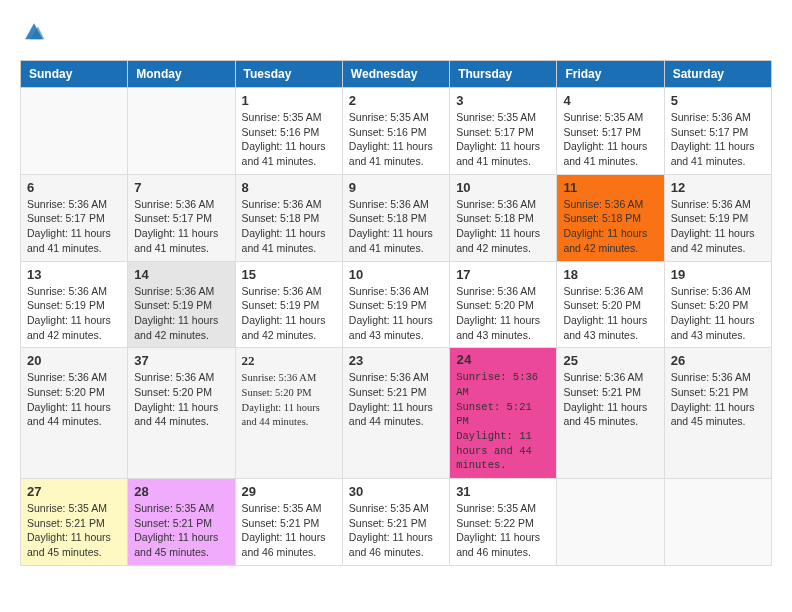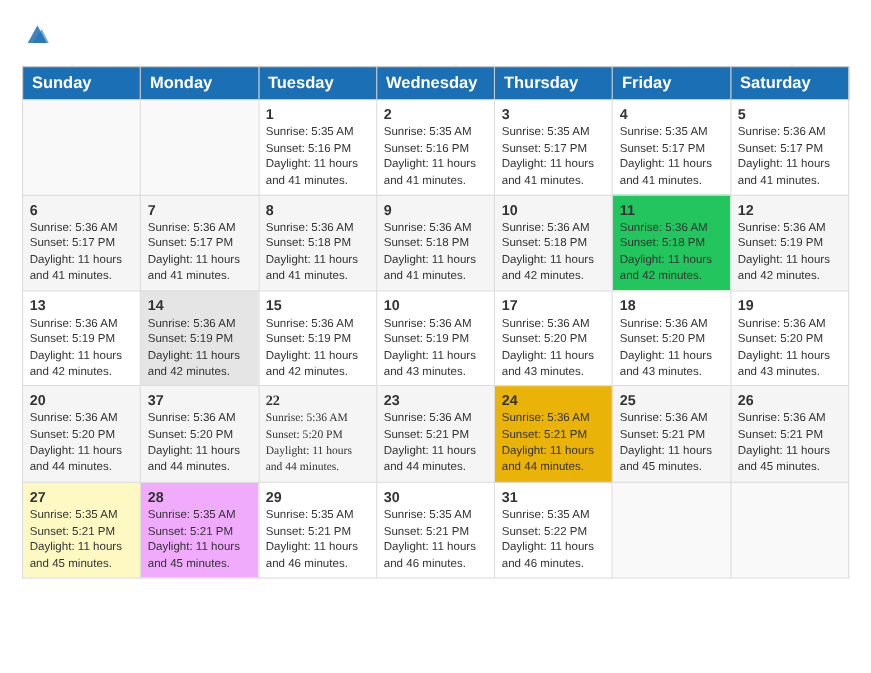--- a/index.html
+++ b/index.html
@@ -54,21 +54,21 @@
       color: #333;
     }
     .calendar {
       width: 100%;
       border-collapse: collapse;
     }
     .calendar th {
       background-color: #1a6fb5;
       color: white;
       padding: 6px 8px;
-      font-size: 15px;
+      font-size: 12px;
       font-weight: bold;
       text-align: left;
       border: 1px solid #ccc;
     }
     .calendar td {
       vertical-align: top;
       padding: 5px 6px;
       border: 1px solid #ddd;
       width: 107px;
       min-height: 80px;
@@ -171,21 +171,21 @@
           <div class="day-info">Sunrise: 5:36 AM<br>Sunset: 5:18 PM<br>Daylight: 11 hours and 41 minutes.</div>
         </td>
         <td style="background: rgb(245, 245, 245);">
           <span class="day-number">9</span>
           <div class="day-info">Sunrise: 5:36 AM<br>Sunset: 5:18 PM<br>Daylight: 11 hours and 41 minutes.</div>
         </td>
         <td style="background: rgb(245, 245, 245);">
           <span class="day-number">10</span>
           <div class="day-info">Sunrise: 5:36 AM<br>Sunset: 5:18 PM<br>Daylight: 11 hours and 42 minutes.</div>
         </td>
-        <td style="background: #22c55e;">
+        <td style="background: #f97316;">
           <span class="day-number">11</span>
           <div class="day-info">Sunrise: 5:36 AM<br>Sunset: 5:18 PM<br>Daylight: 11 hours and 42 minutes.</div>
         </td>
         <td style="background: rgb(245, 245, 245);">
           <span class="day-number">12</span>
           <div class="day-info">Sunrise: 5:36 AM<br>Sunset: 5:19 PM<br>Daylight: 11 hours and 42 minutes.</div>
         </td>
       </tr>
       <tr>
         <td style="background: rgb(255, 255, 255);">
@@ -227,21 +227,21 @@
           <div class="day-info">Sunrise: 5:36 AM<br>Sunset: 5:20 PM<br>Daylight: 11 hours and 44 minutes.</div>
         </td>
         <td style="background: rgb(245, 245, 245); font-family: Liberation Serif, serif;">
           <span class="day-number">22</span>
           <div class="day-info">Sunrise: 5:36 AM<br>Sunset: 5:20 PM<br>Daylight: 11 hours and 44 minutes.</div>
         </td>
         <td style="background: rgb(245, 245, 245);">
           <span class="day-number">23</span>
           <div class="day-info">Sunrise: 5:36 AM<br>Sunset: 5:21 PM<br>Daylight: 11 hours and 44 minutes.</div>
         </td>
-        <td style="background: #eab308;">
+        <td style="background: #ec4899; font-family: Liberation Mono, monospace;">
           <span class="day-number">24</span>
           <div class="day-info">Sunrise: 5:36 AM<br>Sunset: 5:21 PM<br>Daylight: 11 hours and 44 minutes.</div>
         </td>
         <td style="background: rgb(245, 245, 245);">
           <span class="day-number">25</span>
           <div class="day-info">Sunrise: 5:36 AM<br>Sunset: 5:21 PM<br>Daylight: 11 hours and 45 minutes.</div>
         </td>
         <td style="background: rgb(245, 245, 245);">
           <span class="day-number">26</span>
           <div class="day-info">Sunrise: 5:36 AM<br>Sunset: 5:21 PM<br>Daylight: 11 hours and 45 minutes.</div>

